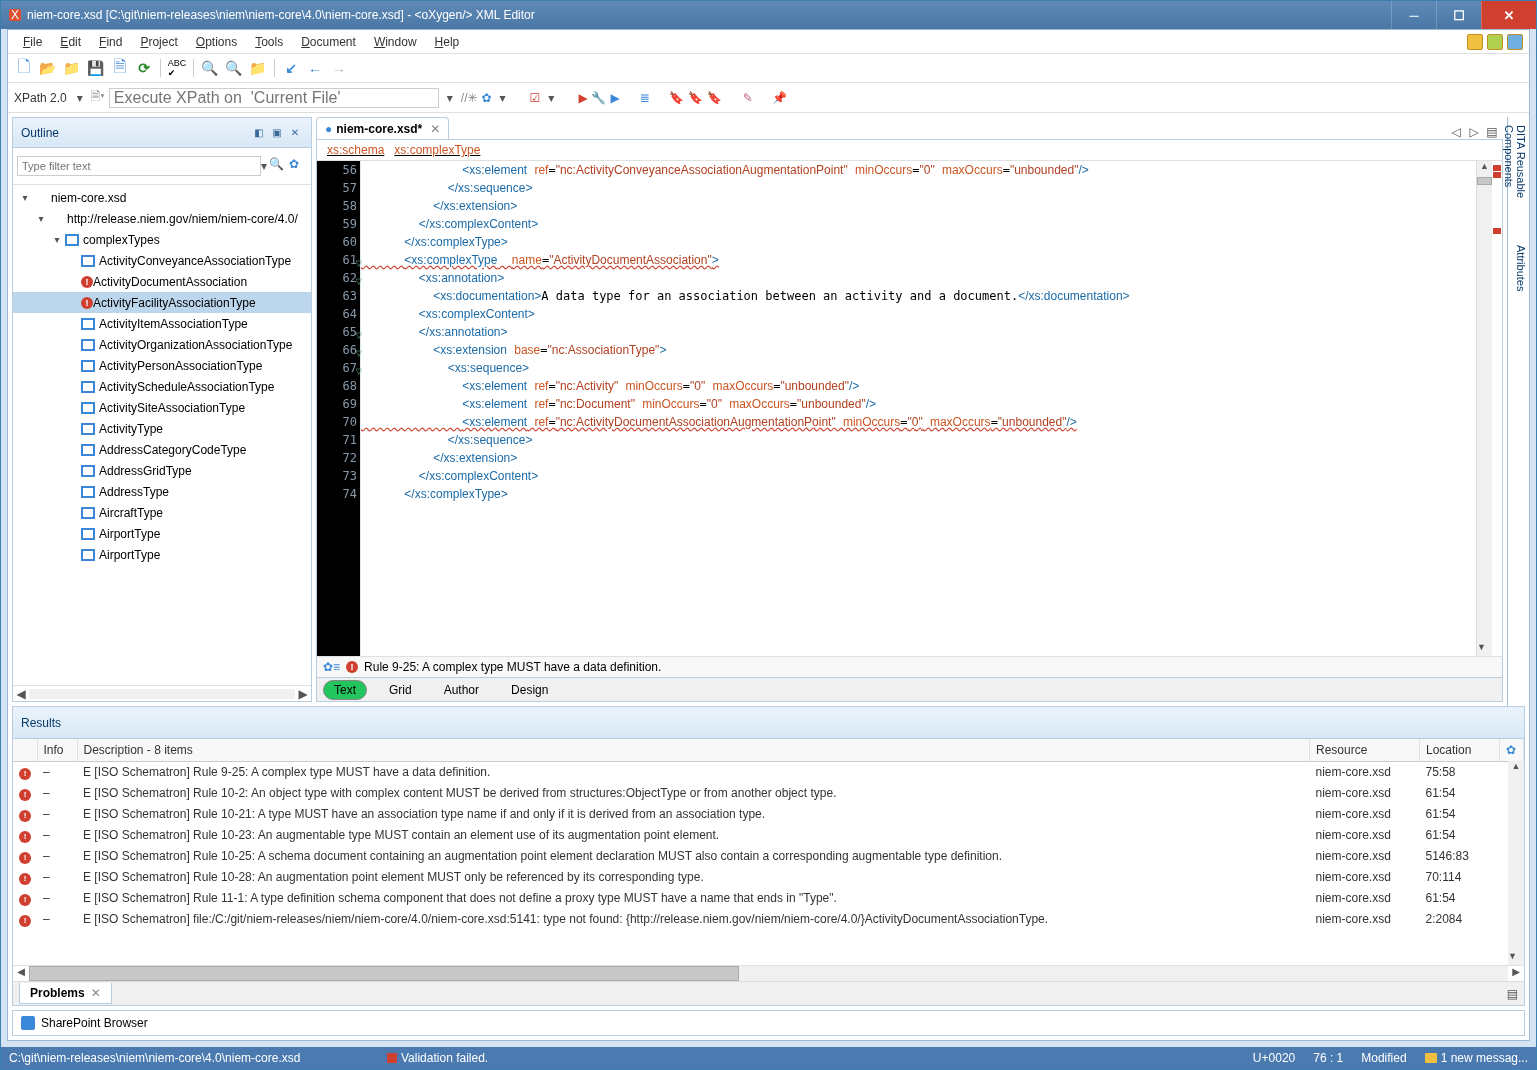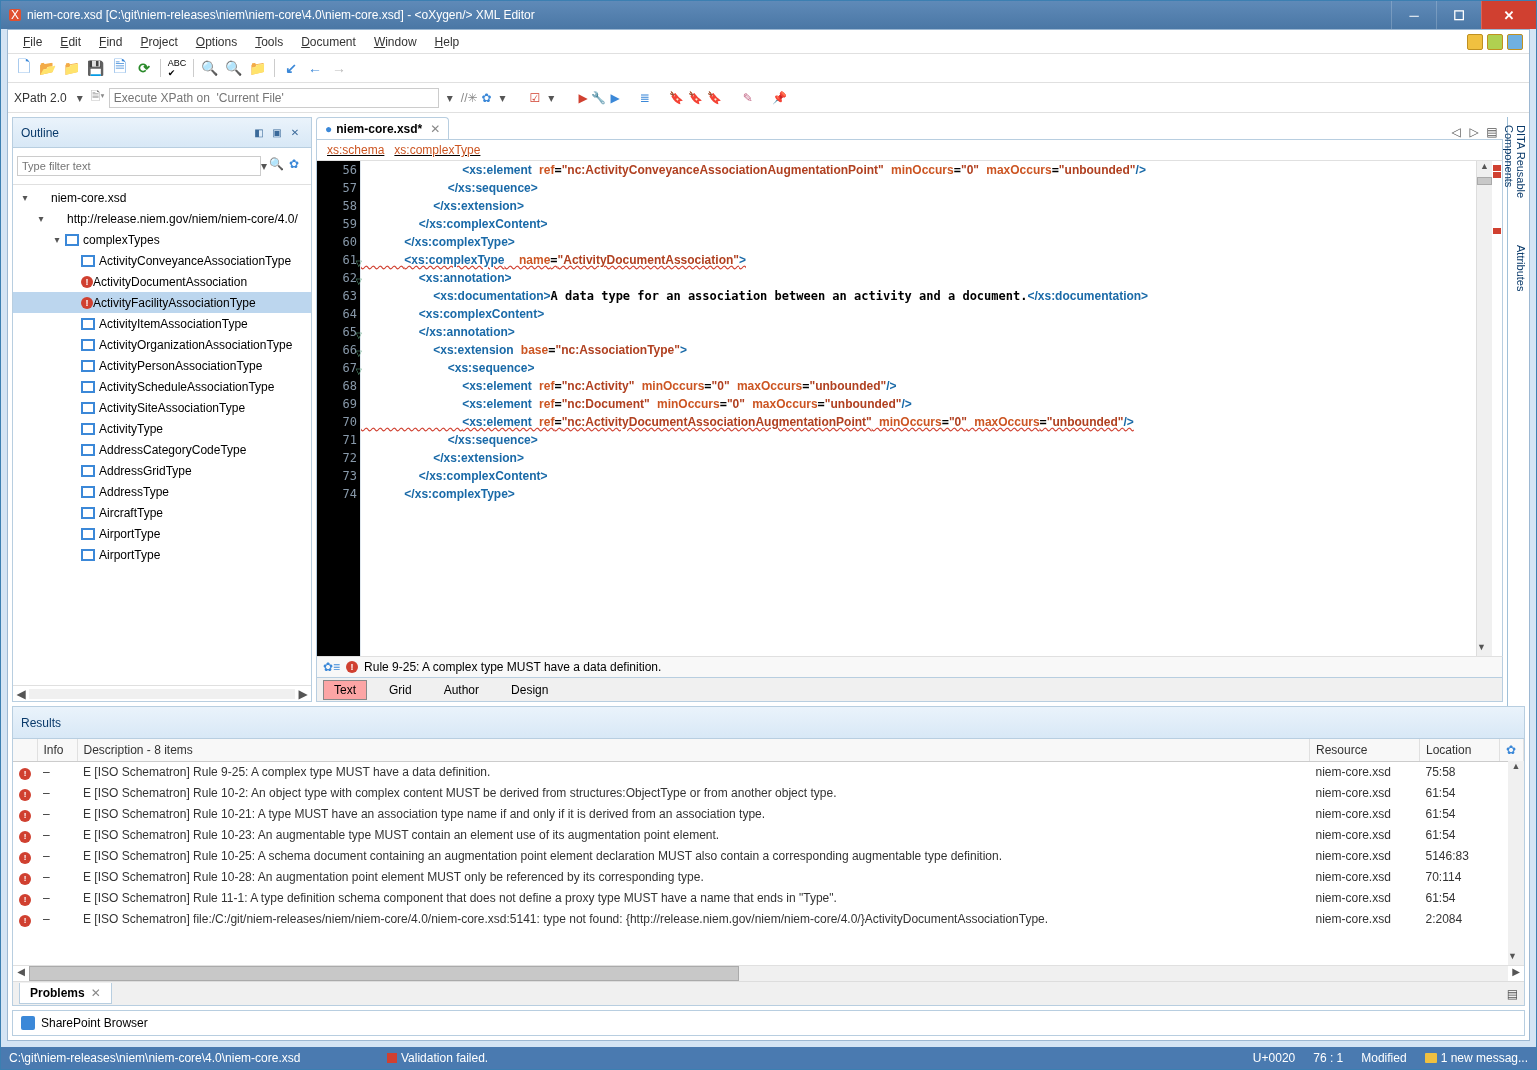--- a/index.html
+++ b/index.html
@@ -29,21 +29,21 @@
 .tbicon-new { color:#3b88d8; font-size:16px; }
 .tbicon-folder { color:#e0a030; font-size:14px; }
 .tbicon-save { color:#3b88d8; font-size:14px; }
 .tbicon-reload { color:#2a8a2a; font-size:14px; font-weight:bold; }
 .tbicon-search { color:#3b88d8; font-size:14px; }
 .tbicon-arrow { color:#3b88d8; font-size:14px; font-weight:bold; }
 
 
 .xpathbar { display:flex; align-items:center; padding: 4px 6px; gap:4px; border-bottom:1px solid #e0e0e0; background:#fff; }
 .xpathbar .xp-label { color:#333; padding-right:2px; }
-.xpathbar .xp-input { flex:0 0 330px; height:20px; border:1px solid #ccc; padding:0 4px; font-size:12px; color:#888; }
+.xpathbar .xp-input { flex:0 0 330px; height:20px; border:1px solid #ccc; padding:0 4px; font-size:16px; color:#888; }
 .xpathbar .xp-drop { width:14px; text-align:center; color:#555; }
 
 
 .content { flex:1; display:flex; min-height:0; }
 
 
 .outline { width: 300px; border-right:1px solid #a0c0d8; display:flex; flex-direction:column; background:#fff; margin:4px; border:1px solid #b8cee0; }
 .outline-header { height:30px; display:flex; align-items:center; padding:0 8px; background:linear-gradient(#eaf3fb,#d8e8f6); border-bottom:1px solid #b8cee0; font-size:16px; color:#0a3a6a; }
 .outline-header .spacer { flex:1; }
 .outline-header .hbtn { width:16px; height:16px; margin-left:2px; display:flex; align-items:center; justify-content:center; font-size:10px; color:#3b6a9a; }
@@ -73,37 +73,37 @@
 .breadcrumb { height:22px; display:flex; align-items:center; padding:0 10px; background:#fff; border:1px solid #b8cee0; border-bottom:1px solid #e0e0e0; gap:10px;text-decoration:underline; }
 .breadcrumb span { color:#cc5522; }
 
 .editor-body { flex:1; display:flex; background:#fff; border-left:1px solid #b8cee0; border-right:1px solid #b8cee0; min-height:0; position:relative; }
 .gutter { width:44px; background:#000000; border-right:1px solid #e0e8ef; }
 .gutter-lines { display:flex; flex-direction:column; }
 .gutter-line { height:18px; line-height:18px; text-align:right; padding-right:3px; font-family: Consolas, monospace; font-size:12px; color:#8899aa; position:relative; }
 .gutter-fold { position:absolute; right:-2px; top:4px; font-size:8px; color:#6a8; }
 .codearea { flex:1; overflow:hidden; }
 .code-lines { display:flex; flex-direction:column; }
-.code-line { height:18px; line-height:18px; font-family: Consolas, monospace; font-size:12px; white-space:pre;font-weight:bold; }
+.code-line { height:18px; line-height:18px; font-family: Consolas, monospace; font-size:12px; white-space:pre; }
 .code-line.hl { text-decoration: underline; text-decoration-style: wavy; text-decoration-color:#d04030; }
 .c-tag { color:#1a6aa8; }
 .c-attr { color:#cc5522; }
 .c-str { color:#b04020; }
 .editor-vscroll { width:16px; background:#f0f0f0; border-left:1px solid #ddd; position:relative; }
 .editor-vscroll .vs-arrow { height:14px; text-align:center; font-size:9px; color:#555; }
 .editor-vscroll .vs-thumb { position:absolute; width:100%; background:#c8c8c8; border:1px solid #aaa; }
 .editor-marker { width:10px; background:#fff; }
 .editor-marker .mark-err { width:8px; height:6px; background:#d04030; margin:1px; }
 
 .editor-statusline { height:22px; display:flex; align-items:center; padding:0 6px; background:#f8f8f8; border:1px solid #b8cee0; border-top:1px solid #e0e0e0; gap:6px; }
 .editor-statusline .sl-err-icon { width:12px; height:12px; border-radius:50%; background:#d04030; color:#fff; text-align:center; font-size:9px; line-height:12px; font-weight:bold; }
 
 .editor-modes { height:24px; display:flex; align-items:center; padding:2px 6px; gap:12px; background:#f0f0f0; border:1px solid #b8cee0; border-top:none; }
 .editor-modes .mode-btn { padding:2px 10px; }
-.editor-modes .mode-btn.active { background:#fca5a5; border:1px solid #888; border-radius:0; }
+.editor-modes .mode-btn.active { background:#22c55e; border:1px solid #888; border-radius:10px; }
 
 
 .right-sidebar { width:22px; display:flex; flex-direction:column; border-left:1px solid #a0c0d8; margin-top:4px; }
 .right-sidebar .rs-item { height:120px; writing-mode: vertical-rl; text-orientation: mixed; padding:8px 2px; font-size:11px; color:#0a3a6a; }
 
 
 .results-panel { height: 300px; display:flex; flex-direction:column; margin:0 4px 4px 4px; border:1px solid #b8cee0; }
 .results-header { height:32px; background:linear-gradient(#eaf3fb,#d8e8f6); display:flex; align-items:center; padding:0 8px; font-size:16px; color:#0a3a6a; border-bottom:1px solid #b8cee0; }
 .results-table-wrap { flex:1; overflow:hidden; position:relative; }
 .results-table { width:100%; border-collapse:collapse; font-size:12px; }

